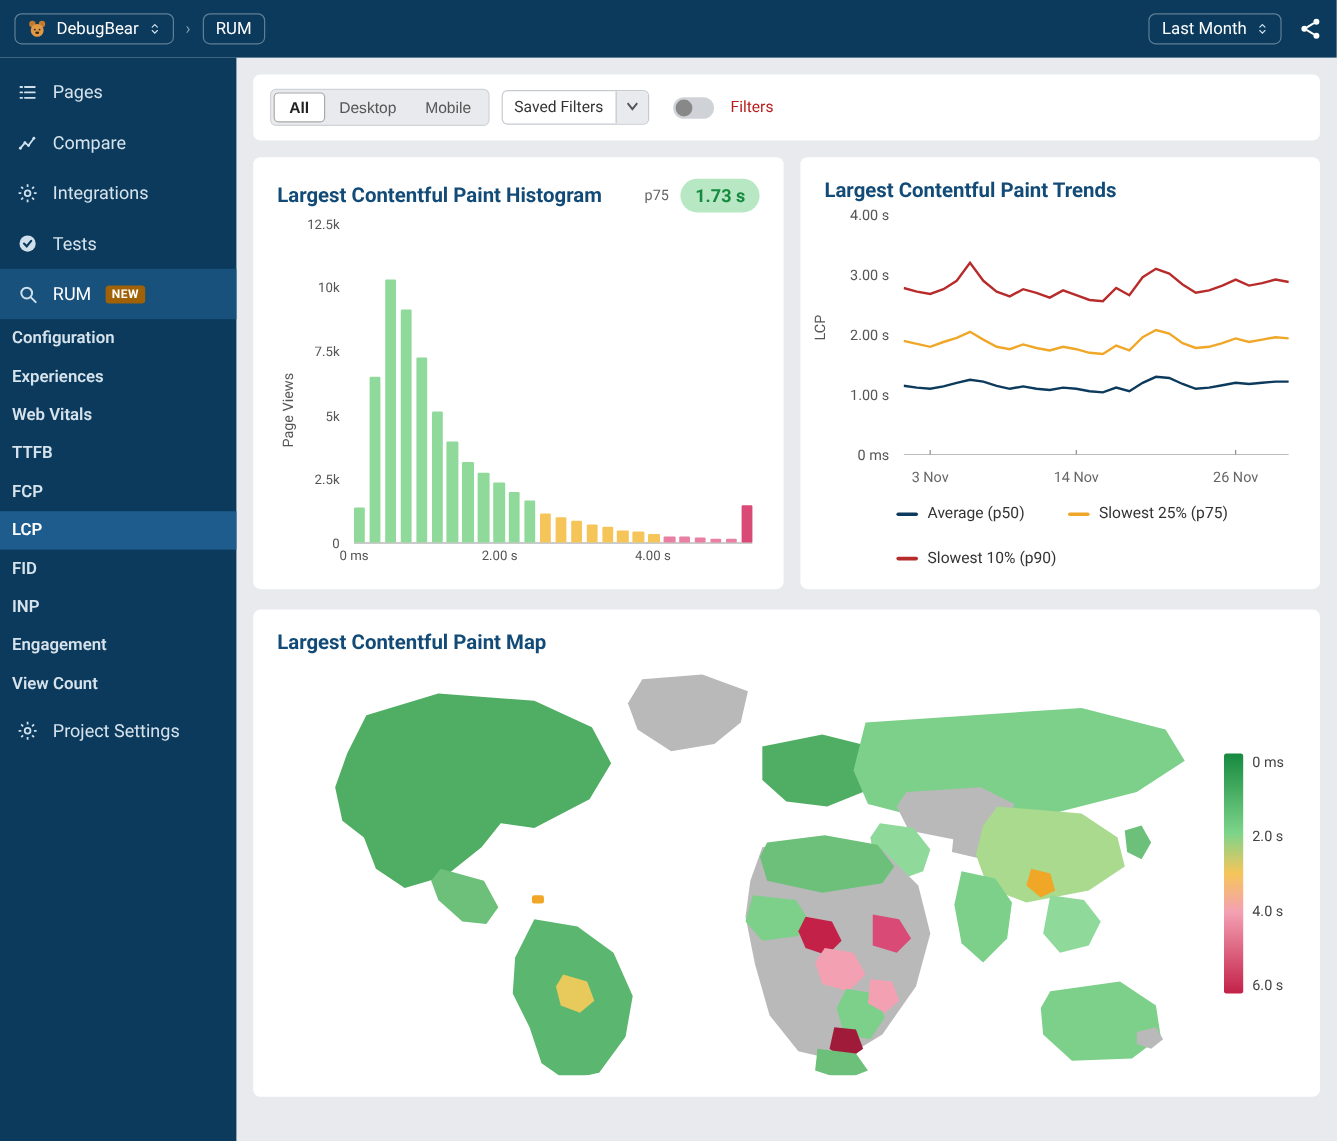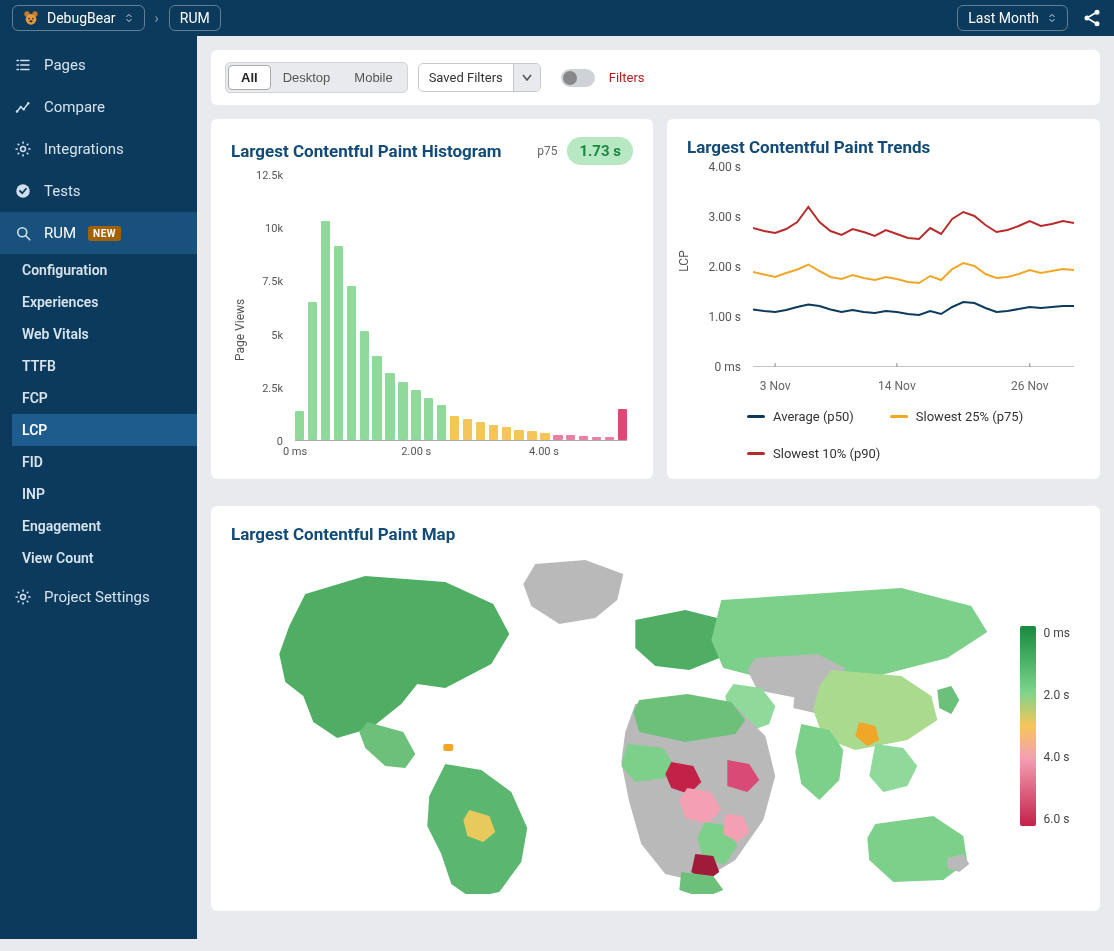--- a/index.html
+++ b/index.html
@@ -7,21 +7,21 @@
   font-family: -apple-system, BlinkMacSystemFont, "Segoe UI", Roboto, Helvetica, Arial, sans-serif;
   background: #e8eaed;
   color: #333;
   font-size: 14px;
   width: 1114px;
   height: 951px;
   overflow: hidden;
 }
 .topbar {
   background: #0b3a5c;
-  height: 36px;
+  height: 48px;
   display: flex;
   align-items: center;
   padding: 0 12px;
   color: #fff;
 }
 .project-pill {
   display: inline-flex;
   align-items: center;
   gap: 8px;
   border: 1px solid rgba(255,255,255,0.35);
@@ -67,21 +67,20 @@
   cursor: pointer;
   font-size: 15px;
 }
 .nav-main .nav-item.active, .nav-sub .nav-item.active {
   background: #18517c;
   color: #fff;
 }
 .nav-main .nav-item .icon, .nav-bottom .nav-item .icon { width: 18px; height: 18px; flex-shrink:0; }
 .nav-sub {
   padding-left: 0;
-  margin-left: 12px;
 }
 .nav-sub .nav-item {
   padding: 8px 14px 8px 10px;
   font-size: 14px;
   font-weight: 600;
 }
 .nav-sub .nav-item.active { background: #1d5c8c; }
 .new-badge {
   background: #a16207;
   color: #fff;
@@ -151,21 +150,21 @@
   background: #cfd3d8; border-radius: 10px;
   position: relative; cursor: pointer;
   margin-left: 10px;
 }
 .toggle .knob {
   width: 14px; height: 14px; background:#888; border-radius:50%;
   position:absolute; top:2px; left:2px;
 }
 .filters-label { font-size: 13px; color:#b91c1c; margin-left:4px;}
 
-.row1 { display: flex; gap: 14px; margin-bottom: 27px;}
+.row1 { display: flex; gap: 14px; margin-bottom: 17px;}
 .card {
   background: #fff;
   border-radius: 6px;
   padding: 18px 20px 14px 20px;
 }
 .histo-card { flex: 0 0 442px; }
 .trends-card { flex: 1; }
 .card-head {
   display: flex; align-items: center; gap: 10px; margin-bottom: 10px;
 }

